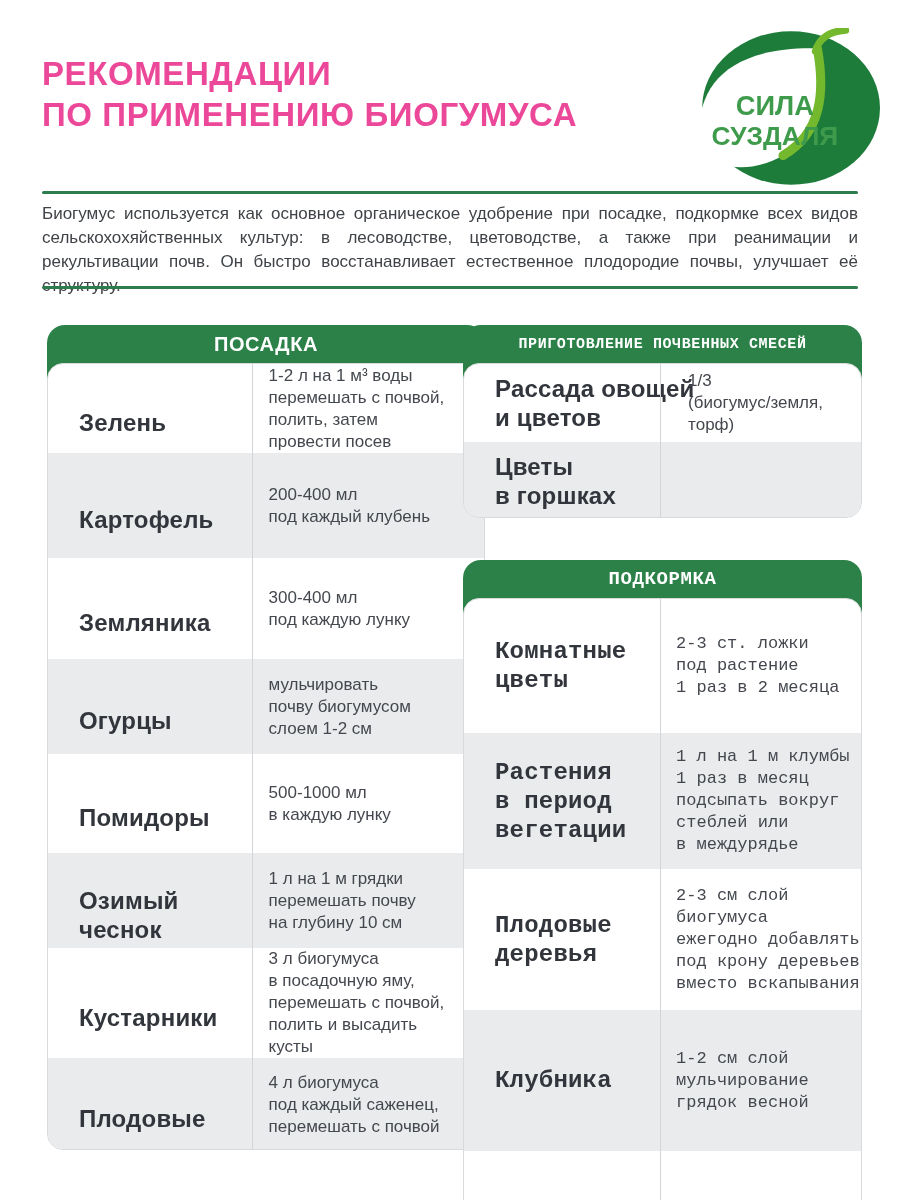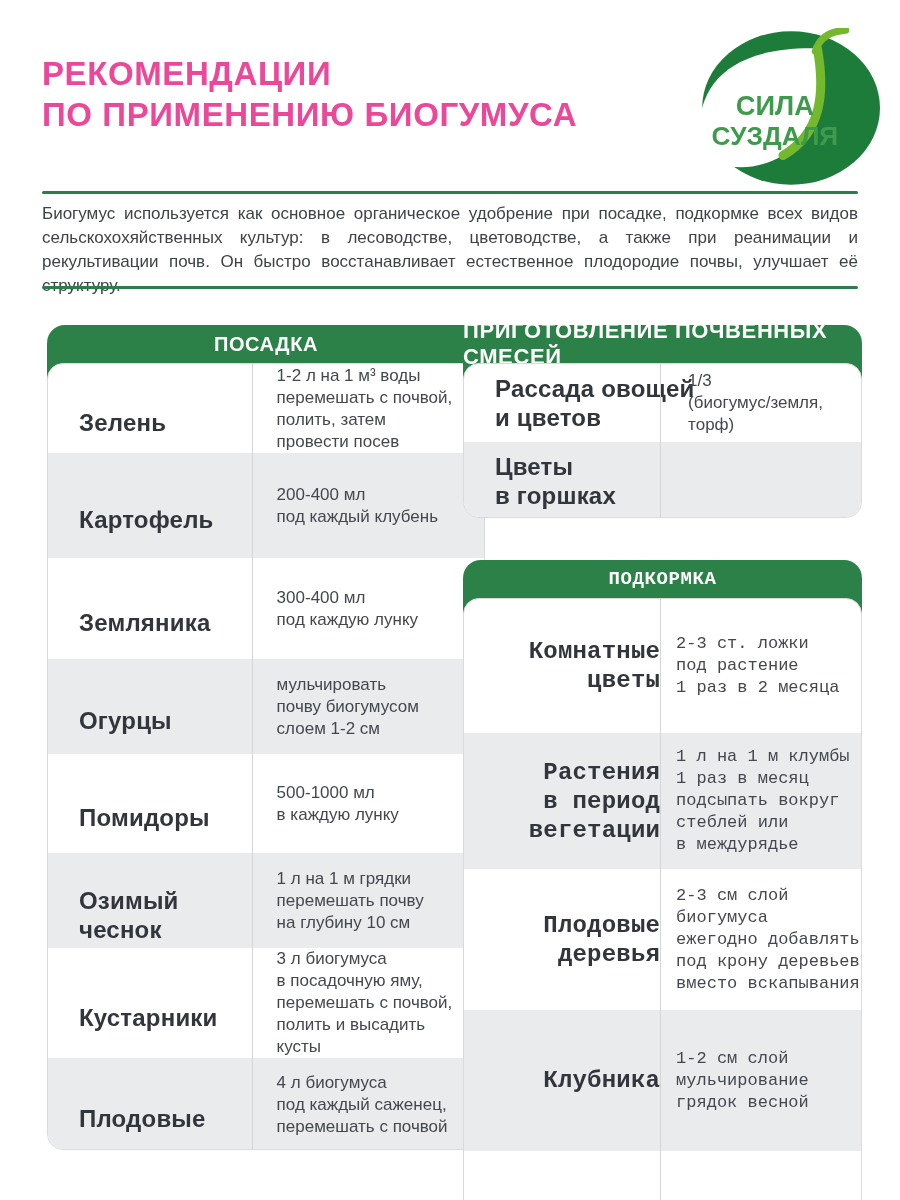--- a/index.html
+++ b/index.html
@@ -36,21 +36,21 @@
     position:absolute; left:0; top:0; right:0; height:64px;
     background:#2b8147; border-radius:18px 18px 0 0;
   }
   .hdr {
     position:absolute; left:0; top:0; right:0; height:38px;
     display:flex; align-items:center; justify-content:center;
     color:#ffffff; font-weight:700; letter-spacing:0.6px;
   }
   .hdr-lg { font-size:20px; }
   .hdr-md { font-size:19px; }
-  .hdr-sm { font-size:22px; }
+  .hdr-sm { font-size:15px;font-family:Liberation Mono, monospace; }
   .body {
     position:absolute; left:0; right:0; top:38px; bottom:0;
     background:#ffffff; border:1px solid #d8dadd; border-radius:16px;
     overflow:hidden; box-sizing:border-box;
   }
   .rows { position:absolute; left:0; top:0; right:0; bottom:0; display:flex; flex-direction:column; }
   .rows .row { display:flex; flex:0 0 auto; }
   .rows .row:nth-child(even) { background:#e9ebed; }
   .vline { position:absolute; top:0; bottom:0; width:1px; background:#d3d5d8; }
 
@@ -60,41 +60,41 @@
     padding-left:31px; white-space:pre; letter-spacing:0.2px;
   }
   .cell.desc {
     flex:1; font-size:17px; line-height:22px; color:#44484e; white-space:pre;
   }
 
   
   .tbl-posadka { left:47px; top:325px; width:438px; height:825px; }
   .tbl-posadka .cell.name { width:46.7%;margin-top:28px; }
   .tbl-posadka .vline { left:46.7%; }
-  .tbl-posadka .cell.desc { padding-left:25px; }
+  .tbl-posadka .cell.desc { padding-left:17px; }
   .tbl-posadka .row:nth-child(1) { height:89px; }
   .tbl-posadka .row:nth-child(2) { height:105px; }
   .tbl-posadka .row:nth-child(3) { height:101px; }
   .tbl-posadka .row:nth-child(4) { height:95px; }
   .tbl-posadka .row:nth-child(5) { height:99px; }
   .tbl-posadka .row:nth-child(6) { height:95px; }
   .tbl-posadka .row:nth-child(7) { height:110px; }
   .tbl-posadka .row:nth-child(8) { height:93px; }
 
   
   .tbl-smesi { left:463px; top:325px; width:399px; height:193px; }
   .tbl-smesi .cell.name { width:49.4%; }
   .tbl-smesi .vline { left:49.4%; }
   .tbl-smesi .cell.desc { padding-left:28px; }
   .tbl-smesi .row:nth-child(1) { height:78px; }
   .tbl-smesi .row:nth-child(2) { height:77px; }
 
   
   .tbl-podkormka { left:463px; top:560px; width:399px; height:672px;font-family:Liberation Mono, monospace; }
-  .tbl-podkormka .cell.name { width:49.4%;text-align:right; }
+  .tbl-podkormka .cell.name { width:49.4%; }
   .tbl-podkormka .vline { left:49.4%; }
   .tbl-podkormka .cell.desc { padding-left:16px; }
   .tbl-podkormka .row:nth-child(1) { height:134px; }
   .tbl-podkormka .row:nth-child(2) { height:136px; }
   .tbl-podkormka .row:nth-child(3) { height:141px; }
   .tbl-podkormka .row:nth-child(4) { height:141px; }
 </style>
 </head>
 <body>
 

